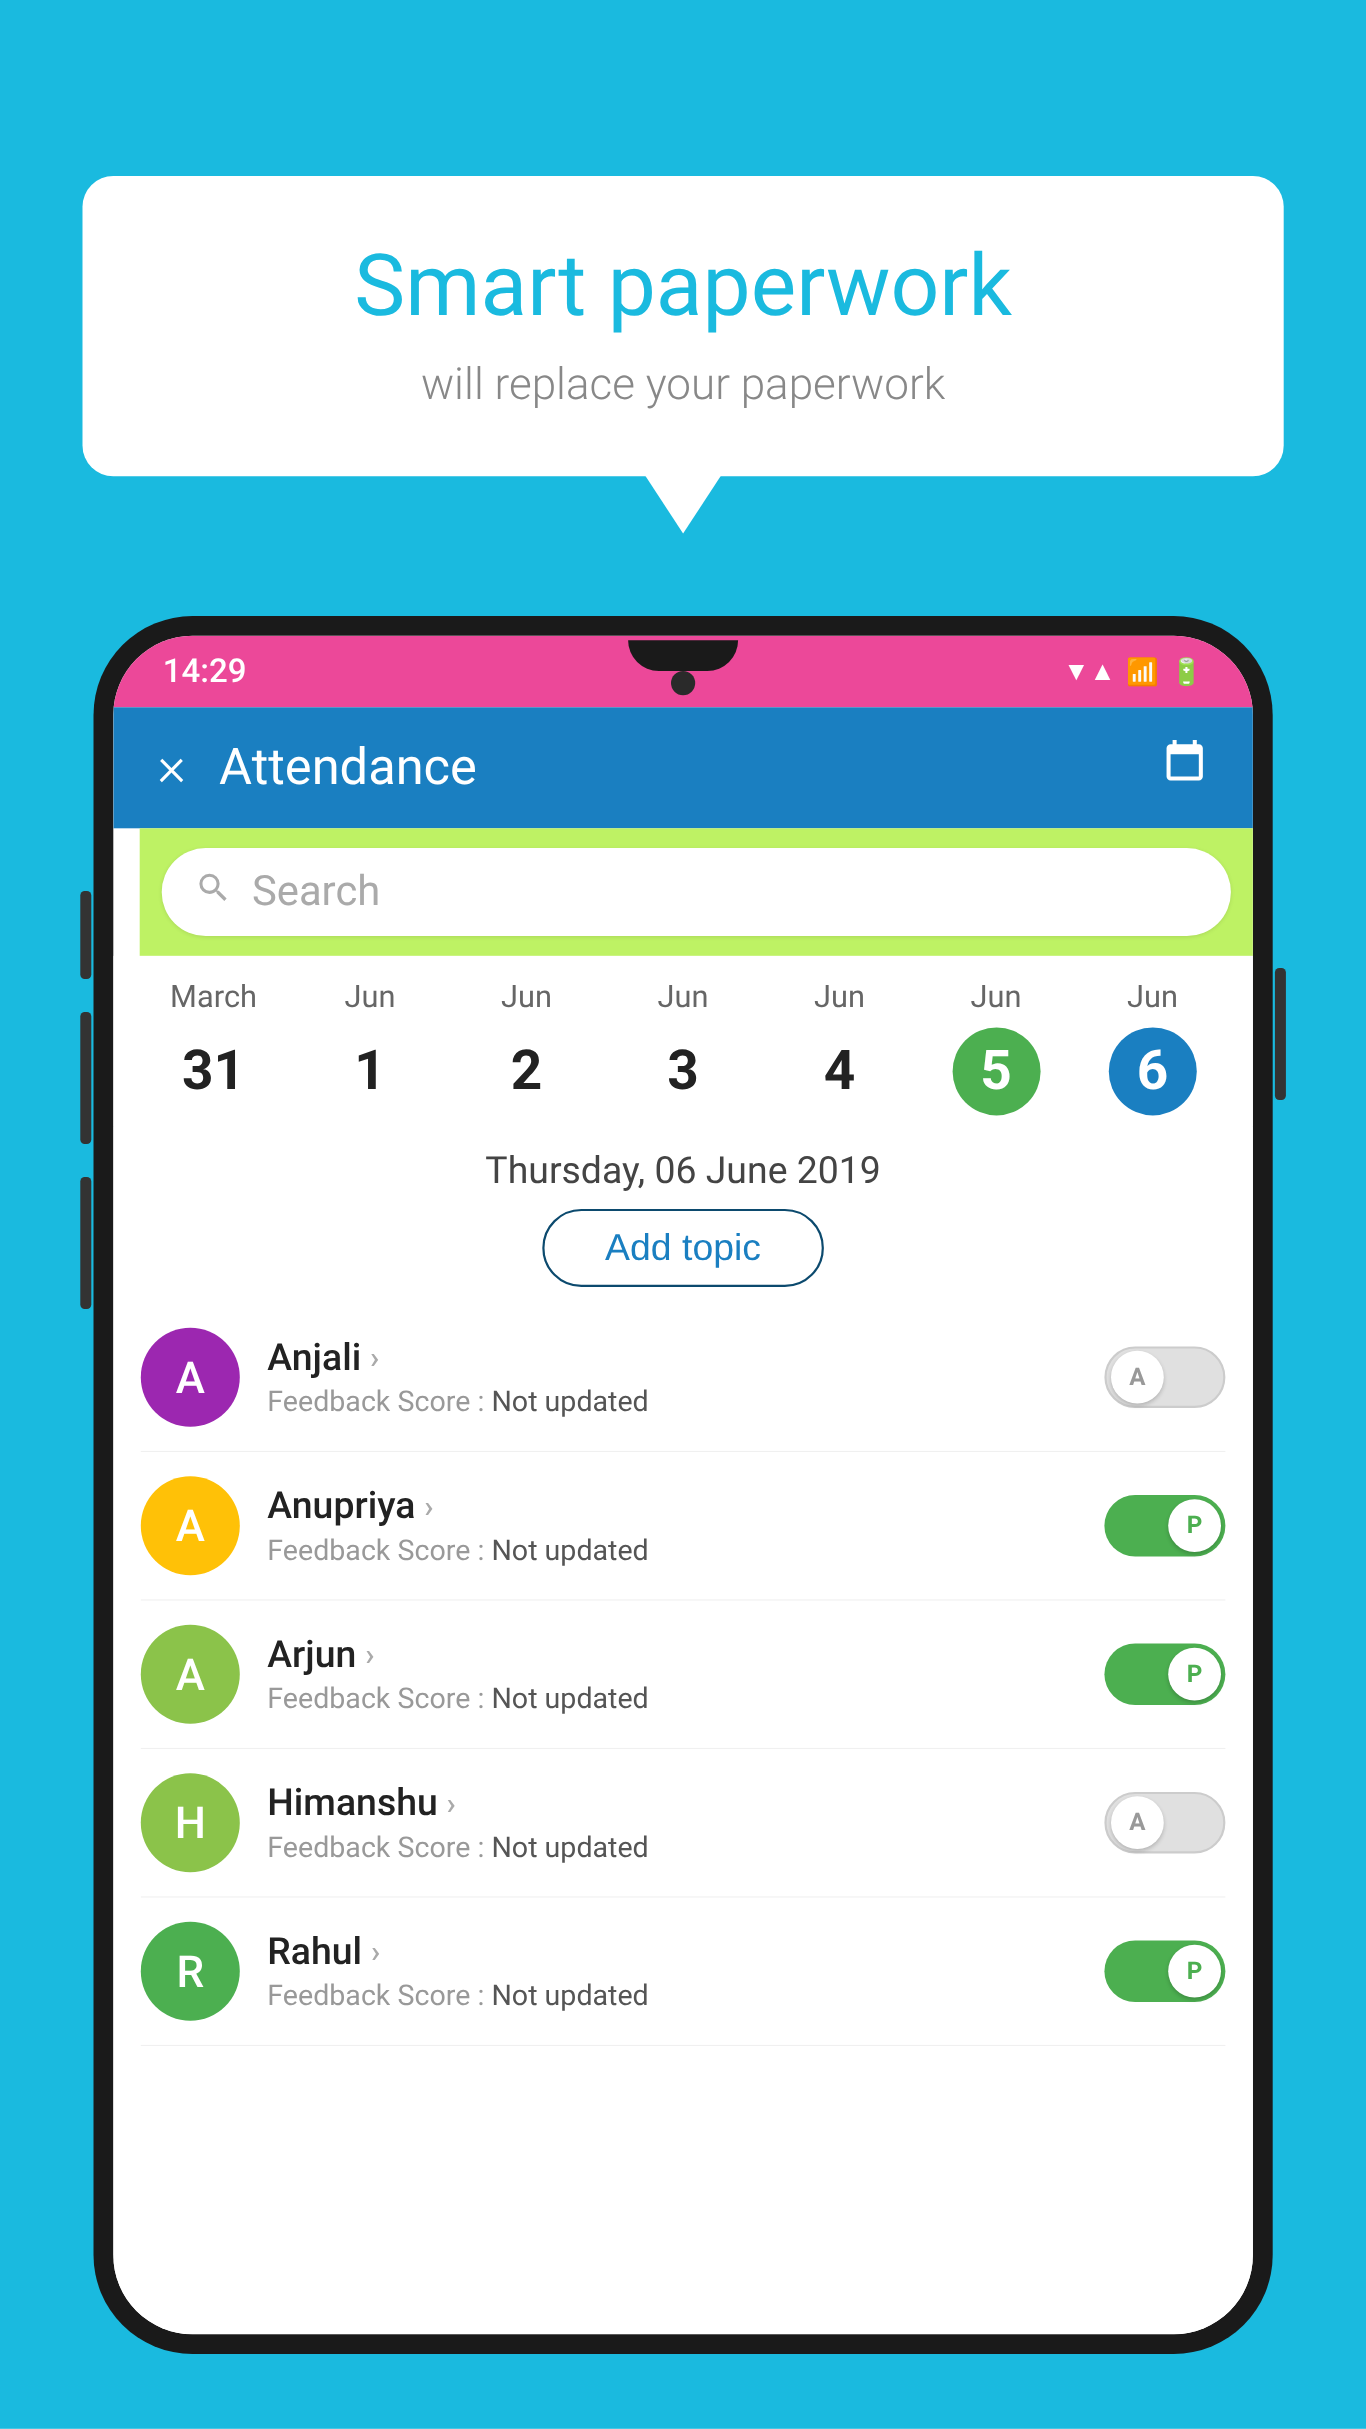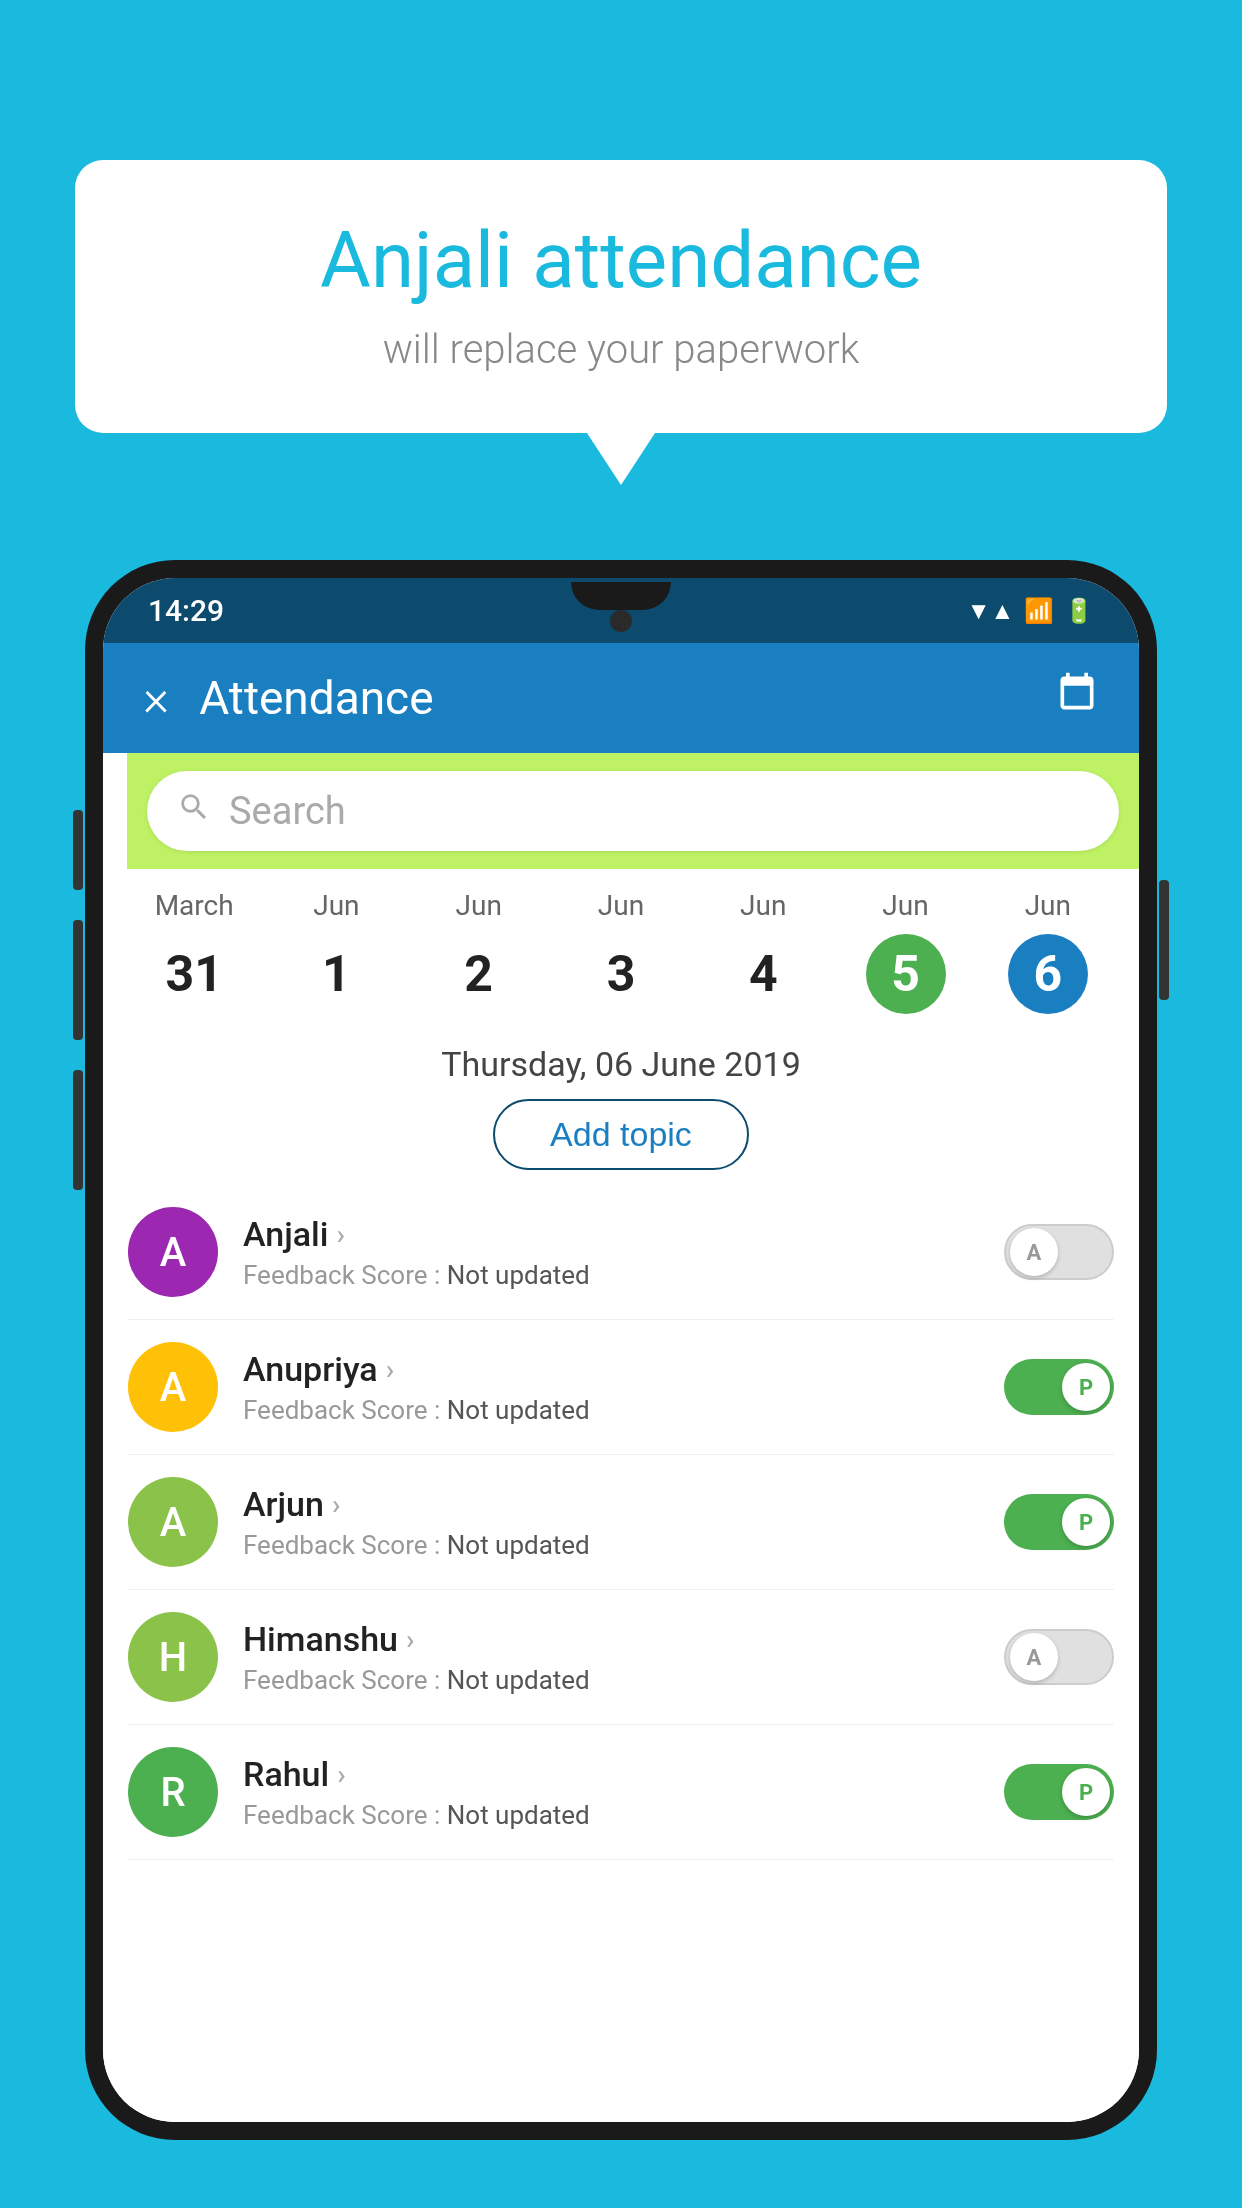--- a/index.html
+++ b/index.html
@@ -130,21 +130,21 @@
       border-radius: 72px;
       overflow: hidden;
       width: 100%;
       height: 100%;
       display: flex;
       flex-direction: column;
     }
 
     
     .status-bar {
-      background: #0c4a6e;
+      background: #ec4899;
       height: 65px;
       display: flex;
       align-items: center;
       justify-content: space-between;
       padding: 0 45px;
       flex-shrink: 0;
     }
     .status-time {
       color: white;
       font-size: 30px;
@@ -382,21 +382,21 @@
       color: #999;
     }
     .toggle.present .toggle-knob {
       color: #4CAF50;
     }
   </style>
 </head>
 <body>
 
 <div class="speech-bubble">
-  <div class="bubble-title">Anjali attendance</div>
+  <div class="bubble-title">Smart paperwork</div>
   <div class="bubble-subtitle">will replace your paperwork</div>
 </div>
 
 <div class="phone-container">
   <div class="phone-outer">
 
     <div class="phone-btn-right"></div>
     <div class="phone-btn-left-1"></div>
     <div class="phone-btn-left-2"></div>
     <div class="phone-btn-left-3"></div>

